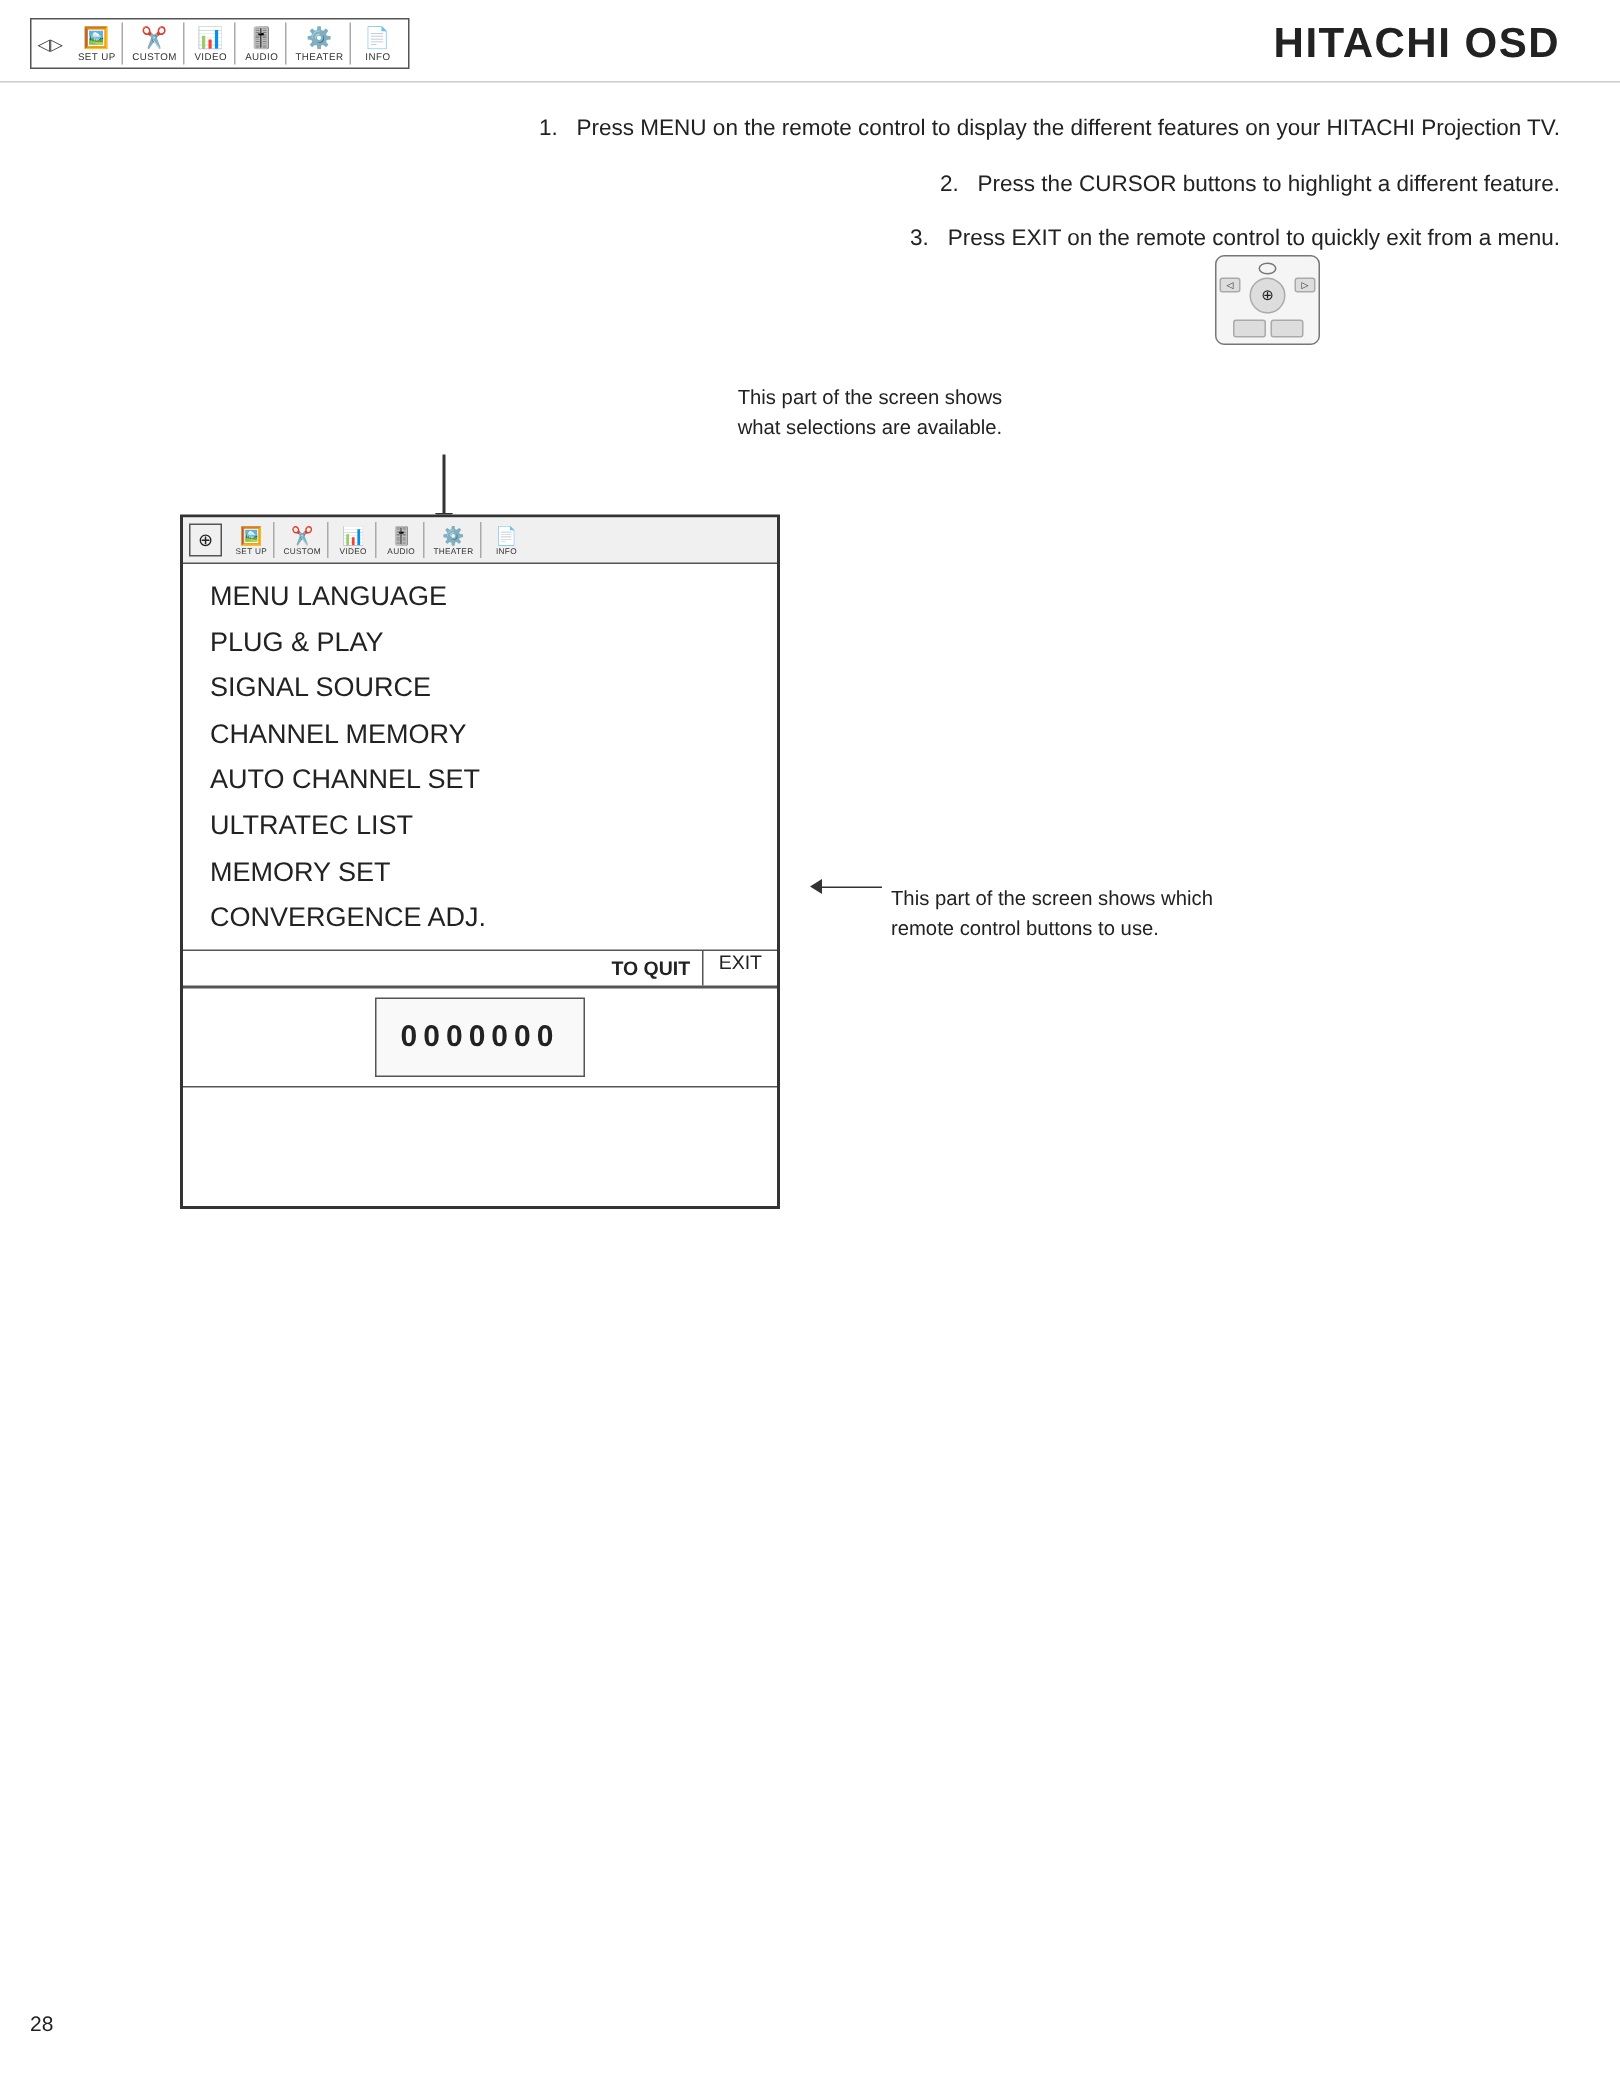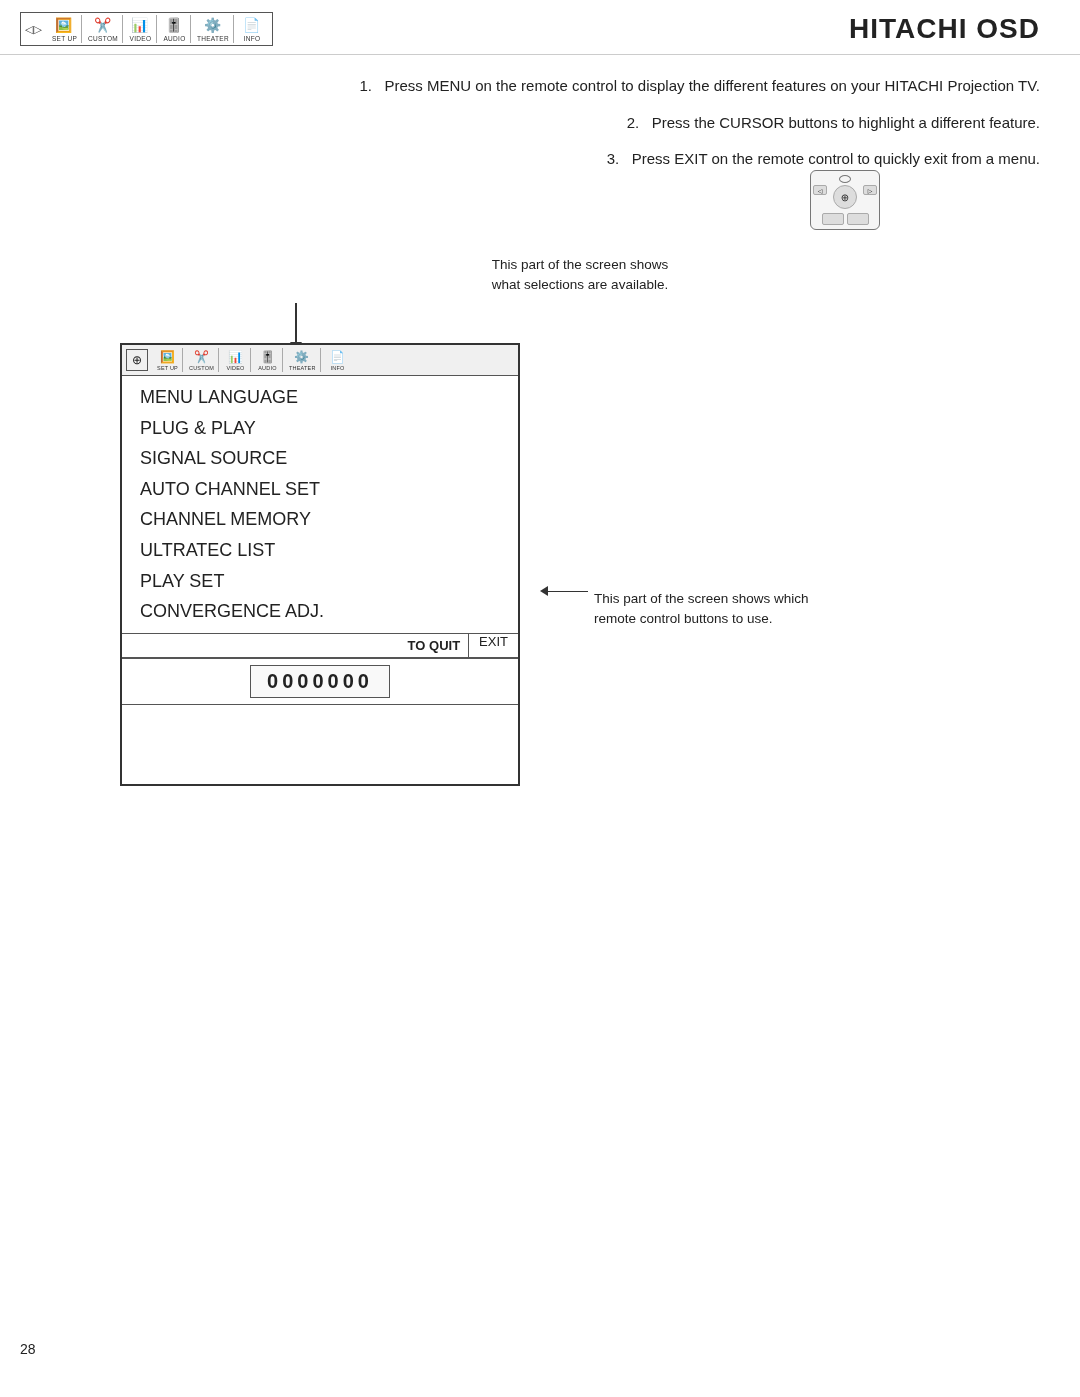--- a/index.html
+++ b/index.html
@@ -223,21 +223,21 @@
     .tv-channel-area {
       border-top: 1.5px solid #555;
       padding: 6px 0;
       display: flex;
       justify-content: center;
       align-items: center;
     }
 
     .tv-channel-display {
       border: 1.5px solid #555;
-      padding: 4px 16px;
+      padding: 14px 16px;
       font-size: 20px;
       font-weight: bold;
       letter-spacing: 4px;
       background: #f9f9f9;
     }
 
     .tv-lower-area {
       height: 80px;
       border-top: 1.5px solid #555;
     }
@@ -362,24 +362,24 @@
         <div class="tv-icon-cell">
           <div class="tv-ic">📄</div>
           <div class="tv-ic-lbl">INFO</div>
         </div>
       </div>
 
       <div class="tv-menu-items">
         <div>MENU LANGUAGE</div>
         <div>PLUG &amp; PLAY</div>
         <div>SIGNAL SOURCE</div>
+        <div>CHANNEL MEMORY</div>
         <div>AUTO CHANNEL SET</div>
-        <div>CHANNEL MEMORY</div>
         <div>ULTRATEC LIST</div>
-        <div>PLAY SET</div>
+        <div>MEMORY SET</div>
         <div>CONVERGENCE ADJ.</div>
       </div>
 
       <div class="tv-bottom-bar">
         <div class="tv-bottom-quit">TO QUIT</div>
         <div class="tv-bottom-exit">EXIT</div>
       </div>
 
       <div class="tv-channel-area">
         <div class="tv-channel-display">0000000</div>

